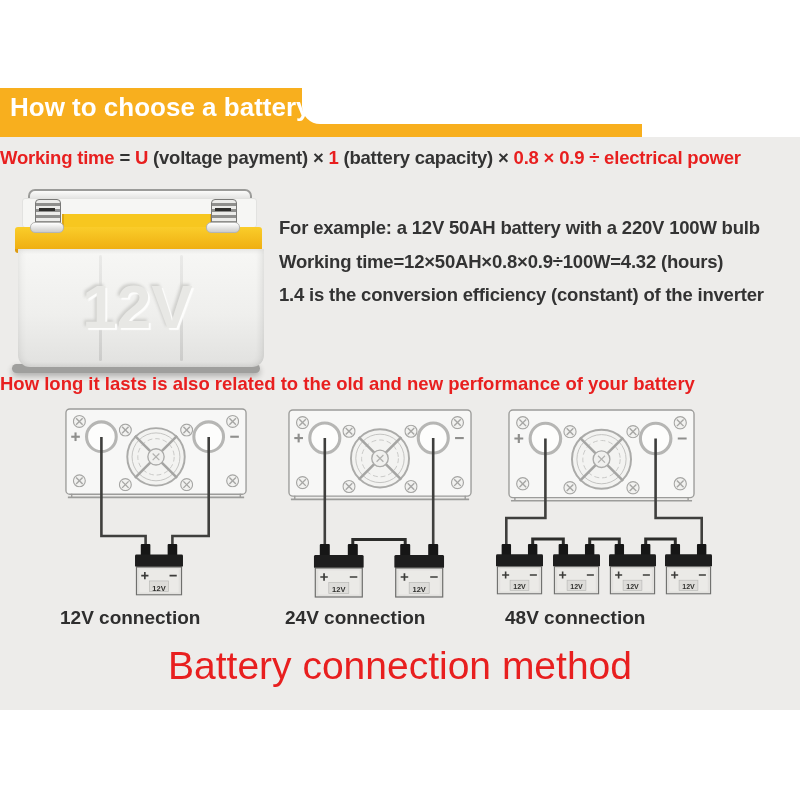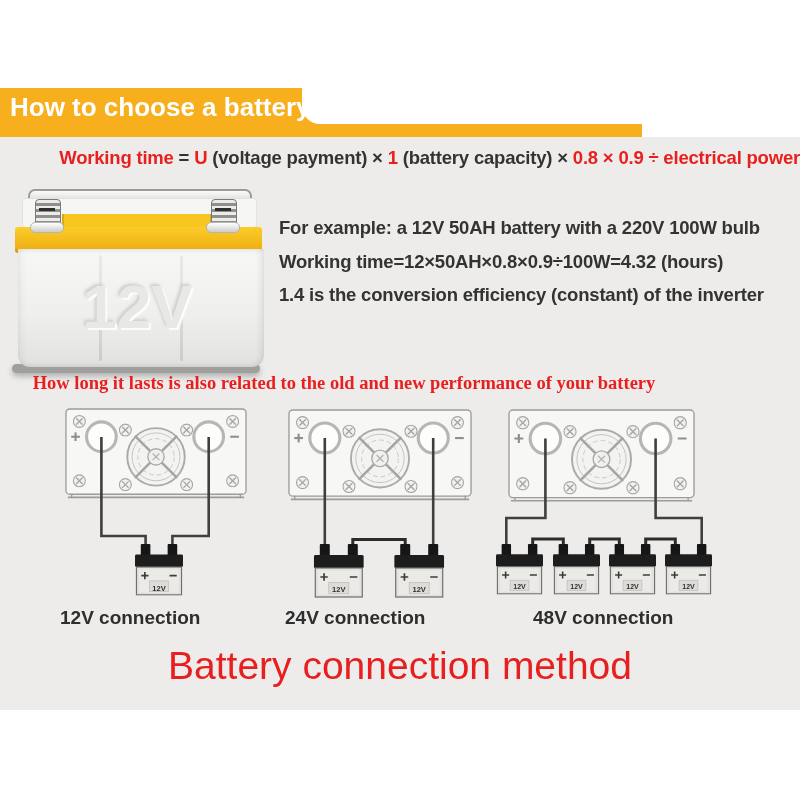--- a/index.html
+++ b/index.html
@@ -10,21 +10,21 @@
   
   .banner{position:absolute;left:0;top:88px;width:642px;height:49px;}
   .banner-strip{position:absolute;left:0;right:0;bottom:0;height:13px;background:#F8AF1E;}
   .banner-tab{position:absolute;left:0;top:0;width:302px;height:49px;background:#F8AF1E;}
   .banner-title{position:absolute;left:10px;top:2px;width:292px;height:34px;line-height:34px;
                 color:#ffffff;font-size:26px;font-weight:bold;white-space:nowrap;}
   .banner-fillet{position:absolute;left:302px;top:18px;width:18px;height:18px;background:#F8AF1E;}
   .banner-fillet::after{content:"";position:absolute;inset:0;background:#ffffff;border-bottom-left-radius:100%;}
 
   
-  .formula{position:absolute;left:0;top:147px;width:800px;text-align:right;white-space:nowrap;
+  .formula{position:absolute;left:0;top:147px;width:800px;text-align:left;white-space:nowrap;
            font-size:18.5px;font-weight:bold;letter-spacing:-0.2px;}
   .f-red{color:#E81F1F;} .f-dark{color:#333333;}
 
   
   .battery-product{position:absolute;left:10px;top:185px;width:255px;height:195px;}
   .bp-shadow{position:absolute;left:2px;top:179px;width:248px;height:9px;border-radius:6px;
              background:#8c8c8a;box-shadow:0 3px 6px rgba(0,0,0,.35);opacity:.8;}
   .bp-handle{position:absolute;left:18px;top:4px;width:220px;height:13px;border-radius:7px;
              background:linear-gradient(180deg,#fbfbfa,#d2d2d0);border:2px solid #9b9b99;}
   .bp-lid{position:absolute;left:12px;top:13px;width:233px;height:28px;background:#f6f6f4;
@@ -49,21 +49,21 @@
   .bp-voltage{position:absolute;left:0;top:86px;width:255px;text-align:center;
       font-size:62px;font-weight:bold;color:#e8e8e5;
       text-shadow:2px 2px 1px #fdfdfc,-2px -2px 3px #cfcfcc;}
 
   
   .example{position:absolute;left:279px;top:211px;width:537px;color:#333333;
            font-size:18.5px;font-weight:bold;line-height:33.5px;letter-spacing:-0.2px;white-space:nowrap;}
 
   
   .durability{position:absolute;left:0;top:373px;width:688px;text-align:center;color:#E81F1F;
-              font-size:18.5px;font-weight:bold;white-space:nowrap;font-family:Liberation Serif, serif;}
+              font-size:18.5px;font-weight:bold;white-space:nowrap;}
 
   
   .diag{position:absolute;top:405px;}
   .diag-label{position:absolute;top:607px;text-align:left;color:#2e2e2e;
               font-size:19px;font-weight:bold;white-space:nowrap;}
   .svg-text{font-family:"Liberation Sans",sans-serif;font-weight:bold;fill:#2f2f2d;}
 
   
   .footer-title{position:absolute;left:0;top:644px;width:800px;text-align:center;color:#E81F1F;
                 font-size:39px;font-weight:normal;}
@@ -207,17 +207,17 @@
     <path d="M155.7 145.5 V134 H185.3 V145.5" fill="none" stroke="#2c2c2a" stroke-width="3"></path>
     <use href="#sym-battery" x="6" y="139" width="47" height="50.8"></use>
     <use href="#sym-battery" x="63" y="139" width="47" height="50.8"></use>
     <use href="#sym-battery" x="119" y="139" width="47" height="50.8"></use>
     <use href="#sym-battery" x="175" y="139" width="47" height="50.8"></use>
     <text class="svg-text" x="29.5" y="183.5" font-size="7" text-anchor="middle">12V</text>
     <text class="svg-text" x="86.5" y="183.5" font-size="7" text-anchor="middle">12V</text>
     <text class="svg-text" x="142.5" y="183.5" font-size="7" text-anchor="middle">12V</text>
     <text class="svg-text" x="198.5" y="183.5" font-size="7" text-anchor="middle">12V</text>
   </svg>
-  <div class="diag-label" style="left:533px;width:185px">48V connection</div>
+  <div class="diag-label" style="left:505px;width:185px">48V connection</div>
 
   <div class="footer-title">Battery connection method</div>
 
 </div>
 
 </body></html>

